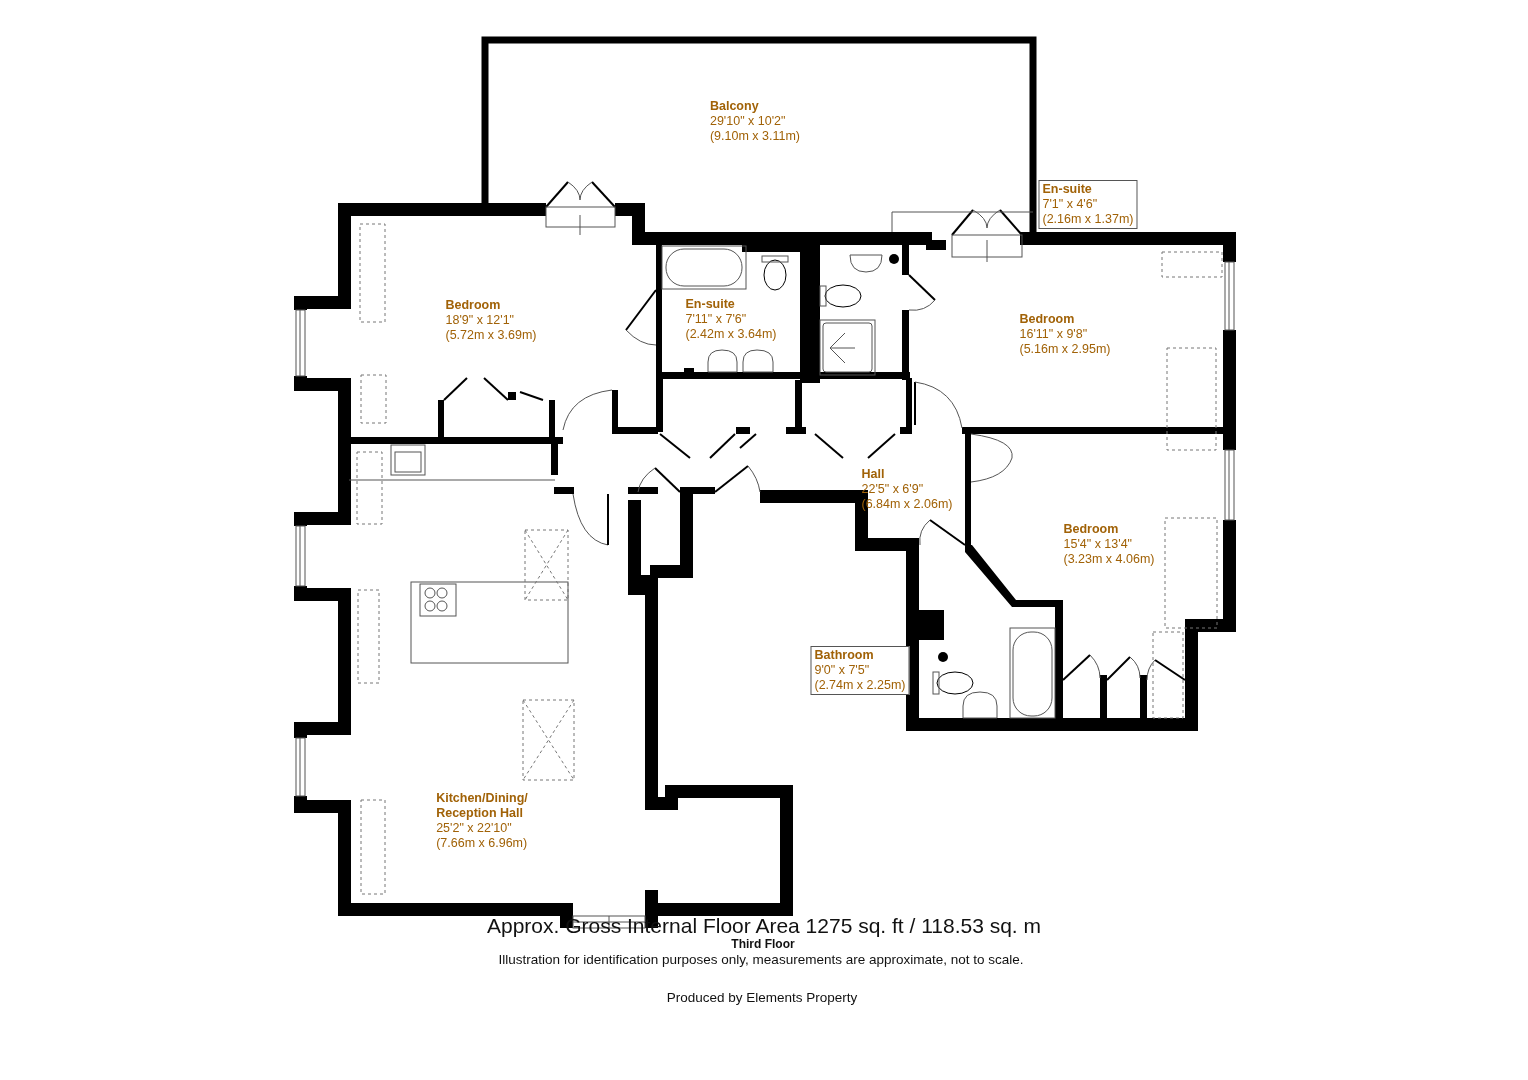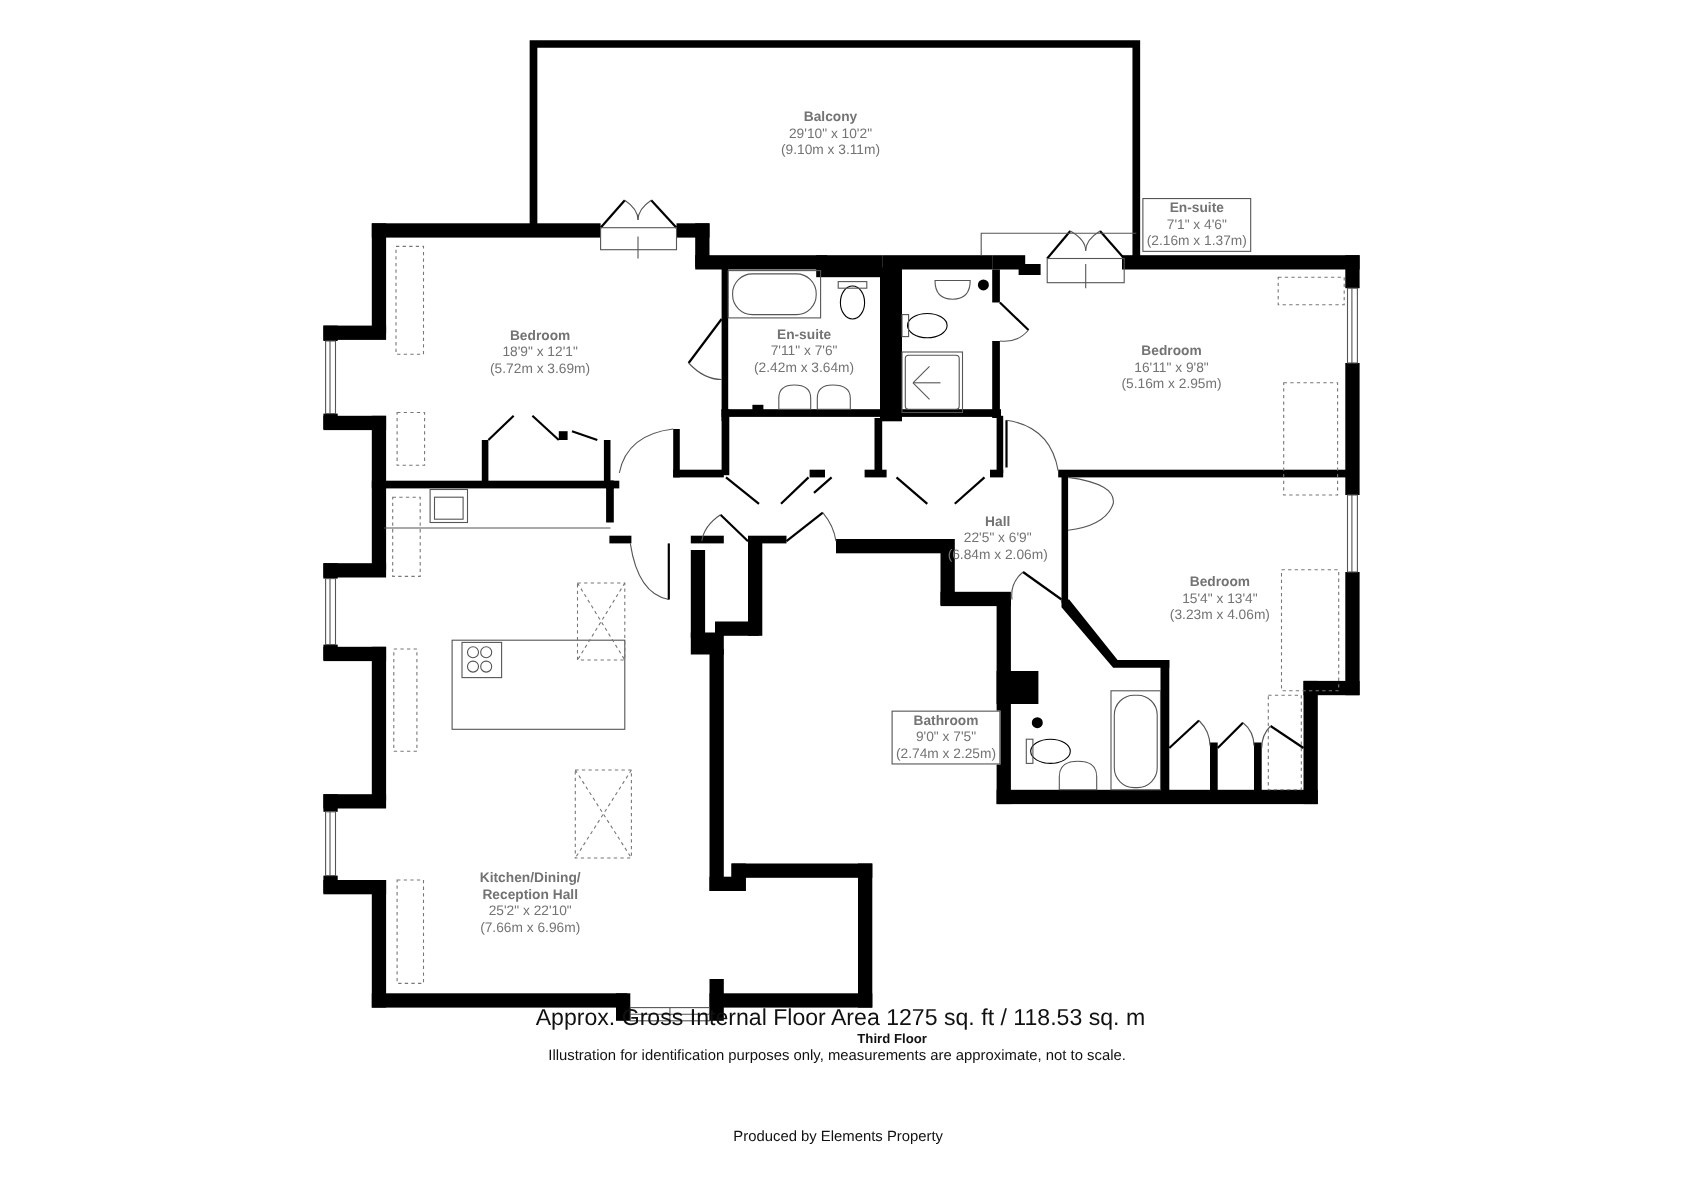--- a/index.html
+++ b/index.html
@@ -1,25 +1,25 @@
 <!DOCTYPE html>
 <html><head>
 <meta charset="utf-8">
 <style>
   html, body { margin: 0; padding: 0; background: #ffffff; }
   body { width: 1528px; height: 1080px; position: relative; overflow: hidden; font-family: "Liberation Sans", sans-serif; color: #111111; }
   #plan { position: absolute; left: 0; top: 0; }
-  .room-label { position: absolute; text-align: center; font-size: 12.5px; line-height: 15px; color: #737373; transform: translateX(-50%); white-space: nowrap; }
+  .room-label { position: absolute; font-size: 12.5px; line-height: 15px; color: #a16207; transform: translateX(-50%); white-space: nowrap; }
   .room-label .name { font-weight: bold; display: block; }
   .room-label .imp, .room-label .met { display: block; }
   .boxed { border: 1px solid #555; padding: 1px 3px; background: #fff; }
-  .floor-name { position: absolute; left: 763px; top: 937px; transform: translateX(-50%); font-size: 12px; font-weight: bold; margin-left: 48px; }
+  .floor-name { position: absolute; left: 763px; top: 937px; transform: translateX(-50%); font-size: 12px; font-weight: bold; }
   .area-title { position: absolute; left: 764px; top: 914px; transform: translateX(-50%); font-size: 21px; font-weight: normal; white-space: nowrap; }
   .disclaimer { position: absolute; left: 761px; top: 952px; transform: translateX(-50%); font-size: 13.5px; white-space: nowrap; }
-  .producer { position: absolute; left: 762px; top: 1025px; transform: translateX(-50%); font-size: 13.5px; white-space: nowrap; }
+  .producer { position: absolute; left: 762px; top: 990px; transform: translateX(-50%); font-size: 13.5px; white-space: nowrap; }
 </style>
 </head>
 <body>
 
 <svg id="plan" width="1528" height="1080" viewBox="0 0 1528 1080" xmlns="http://www.w3.org/2000/svg">
   <g fill="none" stroke="#000" stroke-width="7">
     <polyline points="485,207 485,40 1033,40 1033,240"></polyline>
   </g>
 
   <g fill="#000">

